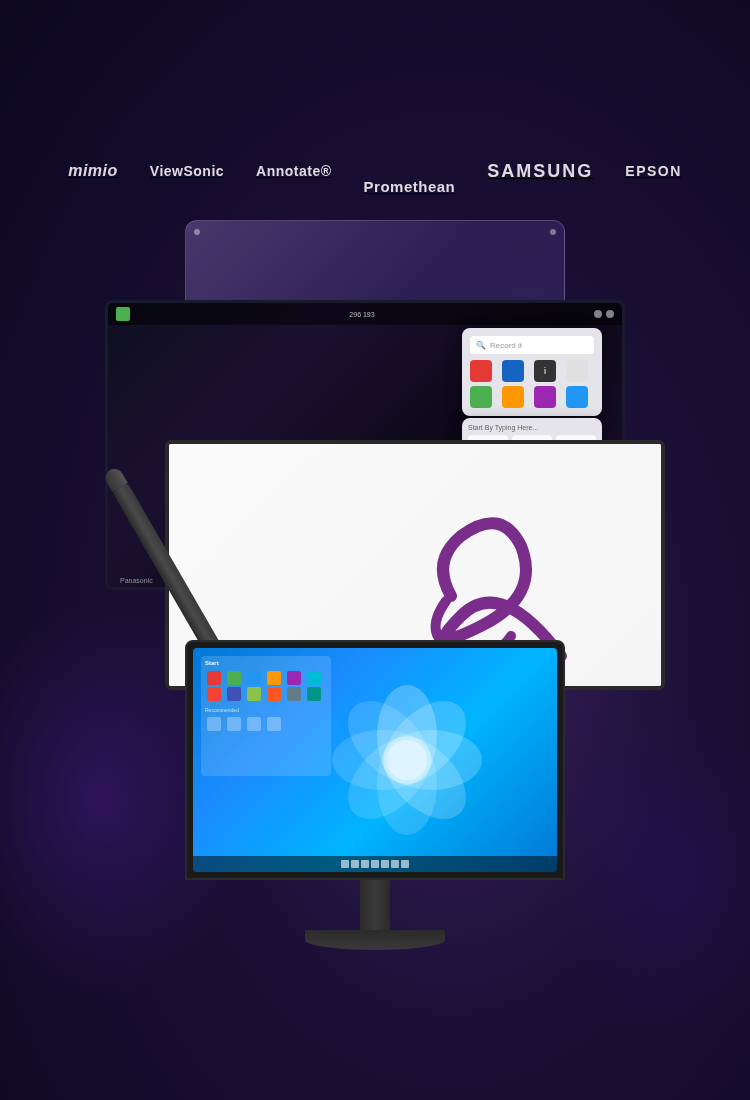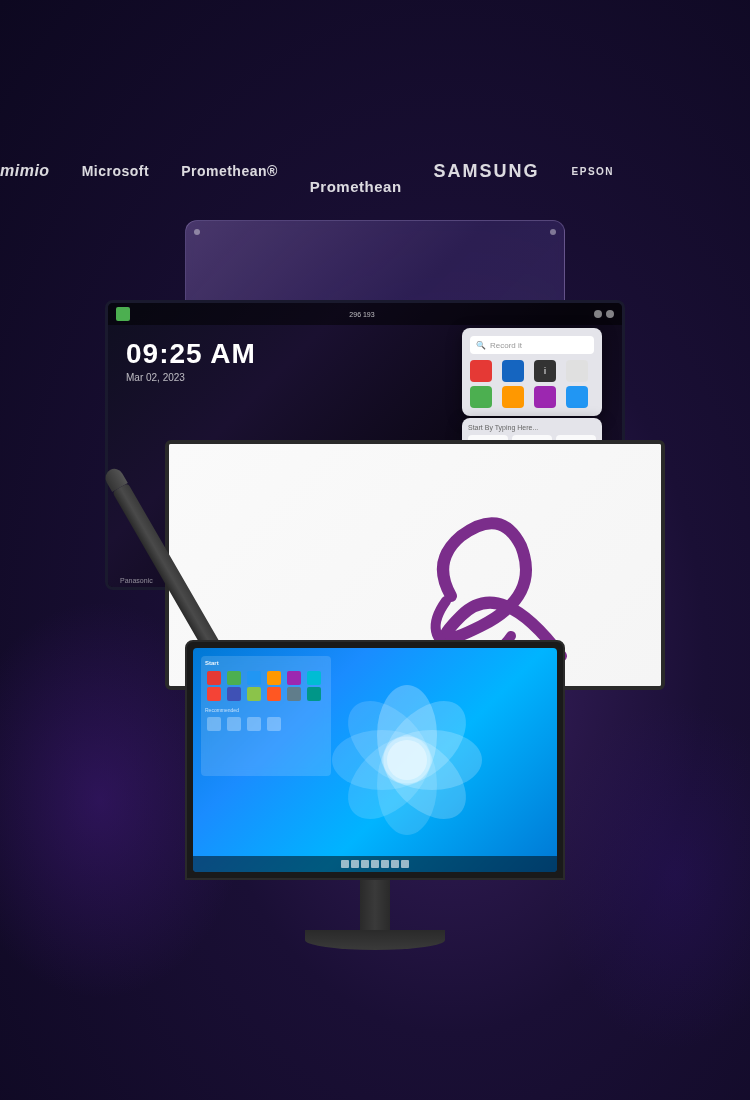--- a/index.html
+++ b/index.html
@@ -14,38 +14,40 @@
     }
 
     
     .brand-logos {
       position: absolute;
       top: 147px;
       left: 0;
       right: 0;
       display: flex;
       align-items: center;
+      justify-content: center;
       gap: 32px;
       z-index: 10;
+      text-decoration: underline;
     }
 
     .brand-logo {
       color: rgba(255,255,255,0.85);
       font-weight: 600;
       font-size: 15px;
       letter-spacing: 0.5px;
       white-space: nowrap;
     }
 
     .brand-logo.mimio { font-style: italic; font-size: 16px; }
     .brand-logo.microsoft { font-size: 14px; }
     .brand-logo.viewsonic { font-size: 14px; }
     .brand-logo.promethean { font-size: 15px; margin-top: 31px; }
     .brand-logo.samsung { letter-spacing: 2px; font-size: 18px; font-weight: 700; }
-    .brand-logo.epson { letter-spacing: 1.5px; font-size: 10px; font-weight: 700; }
+    .brand-logo.epson { letter-spacing: 1.5px; font-size: 14px; font-weight: 700; }
 
     
     .device-stack {
       position: absolute;
       top: 220px;
       left: 50%;
       transform: translateX(-50%);
       width: 580px;
       height: 830px;
     }
@@ -499,22 +501,22 @@
     }
   </style>
 </head>
 <body>
 
 <div class="bg-glow-left"></div>
 <div class="bg-glow-right"></div>
 
 <div class="brand-logos">
   <span class="brand-logo mimio">mimio</span>
-  <span class="brand-logo microsoft">Microsoft</span>
-  <span class="brand-logo viewsonic">Promethean®</span>
+  <span class="brand-logo microsoft">ViewSonic</span>
+  <span class="brand-logo viewsonic">Annotate®</span>
   <span class="brand-logo promethean">Promethean</span>
   <span class="brand-logo samsung">SAMSUNG</span>
   <span class="brand-logo epson">EPSON</span>
 </div>
 
 <div class="device-stack">
 
   <div class="panel-back"></div>
 
   <div class="display-middle">
@@ -524,24 +526,20 @@
 
       <div class="display-top-bar">
         <div class="green-dot"></div>
         <span class="status-text">296 193</span>
         <div class="icons-right">
           <div class="icon-dot"></div>
           <div class="icon-dot"></div>
         </div>
       </div>
 
-      <div class="display-clock">
-        <div class="time">09:25 AM</div>
-        <div class="date">Mar 02, 2023</div>
-      </div>
 
       <div class="app-popup">
         <div class="app-popup-search">
           <span style="font-size:8px; color:#aaa;">🔍</span>
           <span class="search-q">Record it</span>
         </div>
         <div class="app-popup-apps">
           <div class="app-icon-sm" style="background:#e53935;"></div>
           <div class="app-icon-sm" style="background:#1565c0;"></div>
           <div class="app-icon-sm" style="background:#333; color:white;">i</div>

